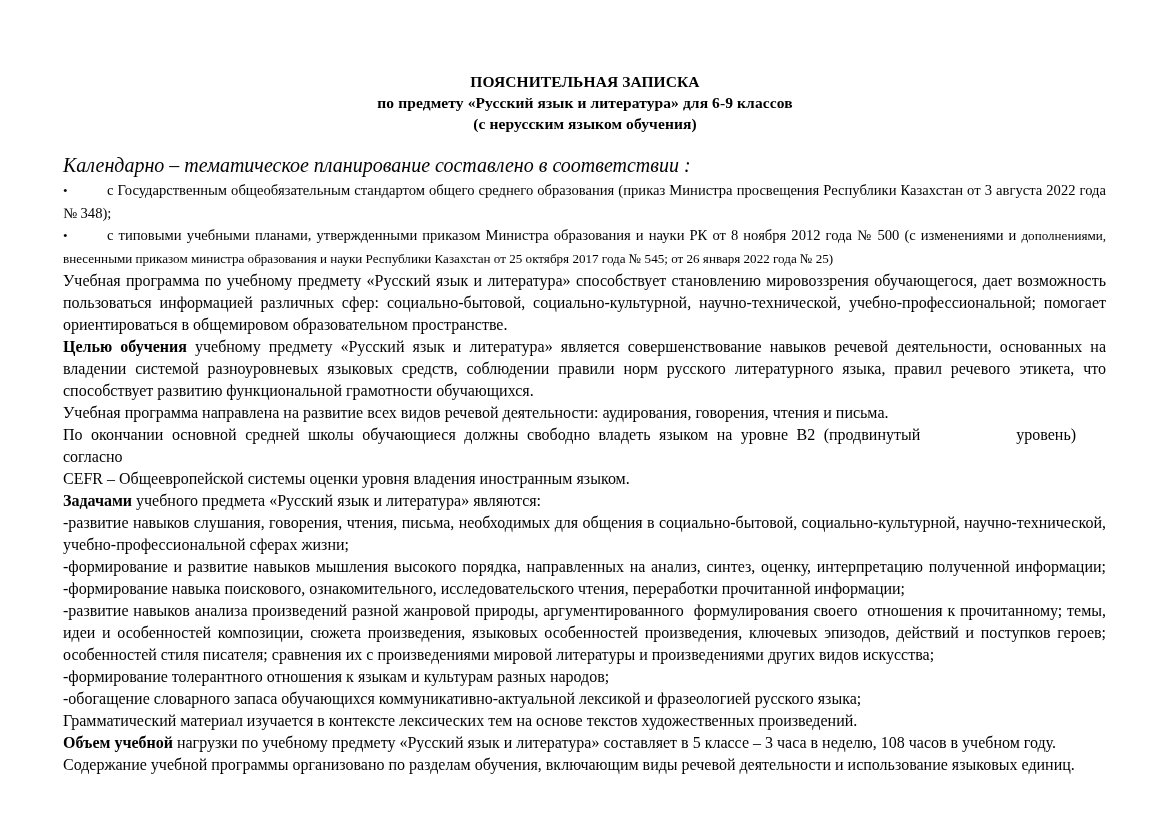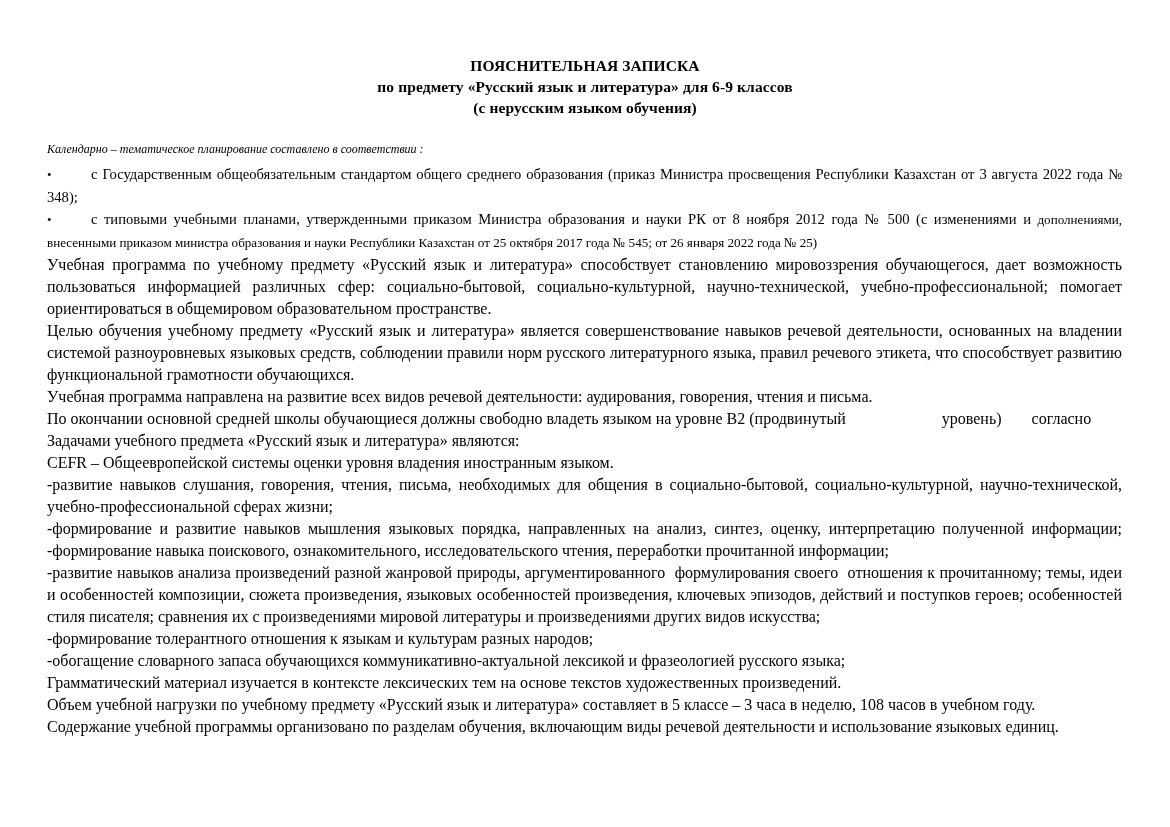--- a/index.html
+++ b/index.html
@@ -14,21 +14,21 @@
     overflow: hidden;
     font-family: "Liberation Serif", "DejaVu Serif", serif;
     color: #000000;
     -webkit-font-smoothing: antialiased;
   }
   .page {
     position: relative;
     width: 1170px;
     height: 827px;
     box-sizing: border-box;
-    padding: 0;
+    padding: 16px;
   }
   .title-block {
     margin: 0;
     padding-top: 55px;
     text-align: center;
   }
   .title-line {
     font-size: 15.5px;
     font-weight: bold;
     line-height: 21px;
@@ -36,21 +36,21 @@
   }
   .title-line.italic {
     font-style: italic;
   }
   .body-block {
     margin-top: 19px;
     padding-left: 47px;
     padding-right: 48px;
   }
   .lead-italic {
-    font-size: 12px;
+    font-size: 20px;
     font-style: italic;
     line-height: 24px;
     margin: 0 0 2px 0;
     text-align: left;
     white-space: pre;
   }
   p.para {
     margin: 0;
     font-size: 16px;
     line-height: 22px;
@@ -74,21 +74,21 @@
   }
   .bullet-row .gap {
     display: inline-block;
     width: 36px;
   }
   .bullet-row .tail {
     font-size: 13.1px;
     line-height: 22px;
   }
   b.run-in {
-    font-weight: normal;
+    font-weight: bold;
     margin-top: 16px;
   }
   .wide-gap-1 {
     display: inline-block;
     width: 96px;
   }
   .wide-gap-2 {
     display: inline-block;
     width: 30px;
   }
@@ -124,28 +124,28 @@
     </div>
 
     <p class="para">Учебная программа по учебному предмету «Русский язык и литература» способствует становлению мировоззрения обучающегося, дает возможность пользоваться информацией различных сфер: социально-бытовой, социально-культурной, научно-технической, учебно-профессиональной; помогает ориентироваться в общемировом образовательном пространстве.</p>
 
     <p class="para"><b class="run-in">Целью обучения</b><span> учебному предмету «Русский язык и литература» является совершенствование навыков речевой деятельности, основанных на владении системой разноуровневых языковых средств, соблюдении правили норм русского литературного языка, правил речевого этикета, что способствует развитию функциональной грамотности обучающихся.</span></p>
 
     <p class="para">Учебная программа направлена на развитие всех видов речевой деятельности: аудирования, говорения, чтения и письма.</p>
 
     <p class="para"><span>По окончании основной средней школы обучающиеся должны свободно владеть языком на уровне В2 (продвинутый</span><span class="wide-gap-1"></span><span>уровень)</span><span class="wide-gap-2"></span><span>согласно</span></p>
 
+    <p class="para">CEFR – Общеевропейской системы оценки уровня владения иностранным языком.</p>
+
     <p class="para"><b class="run-in">Задачами</b><span> учебного предмета «Русский язык и литература» являются:</span></p>
-
-    <p class="para">CEFR – Общеевропейской системы оценки уровня владения иностранным языком.</p>
 
     <p class="para">-развитие навыков слушания, говорения, чтения, письма, необходимых для общения в социально-бытовой, социально-культурной, научно-технической, учебно-профессиональной сферах жизни;</p>
 
 
-    <p class="para">-формирование и развитие навыков мышления языковых порядка, направленных на анализ, синтез, оценку, интерпретацию полученной информации; -формирование навыка поискового, ознакомительного, исследовательского чтения, переработки прочитанной информации;</p>
+    <p class="para">-формирование и развитие навыков мышления высокого порядка, направленных на анализ, синтез, оценку, интерпретацию полученной информации; -формирование навыка поискового, ознакомительного, исследовательского чтения, переработки прочитанной информации;</p>
 
     <p class="para"><span>-развитие навыков анализа произведений разной жанровой природы, аргументированного</span><span class="dbl-space"></span> <span>формулирования своего</span><span class="dbl-space"></span> <span>отношения к прочитанному; темы, идеи и особенностей композиции, сюжета произведения, языковых особенностей произведения, ключевых эпизодов, действий и поступков героев; особенностей стиля писателя; сравнения их с произведениями мировой литературы и произведениями других видов искусства;</span></p>
 
     <p class="para">-формирование толерантного отношения к языкам и культурам разных народов;</p>
 
     <p class="para">-обогащение словарного запаса обучающихся коммуникативно-актуальной лексикой и фразеологией русского языка;</p>
 
     <p class="para">Грамматический материал изучается в контексте лексических тем на основе текстов художественных произведений.</p>
 
     <p class="para"><b class="run-in">Объем учебной</b><span> нагрузки по учебному предмету «Русский язык и литература» составляет в 5 классе – 3 часа в неделю, 108 часов в учебном году.</span></p>

